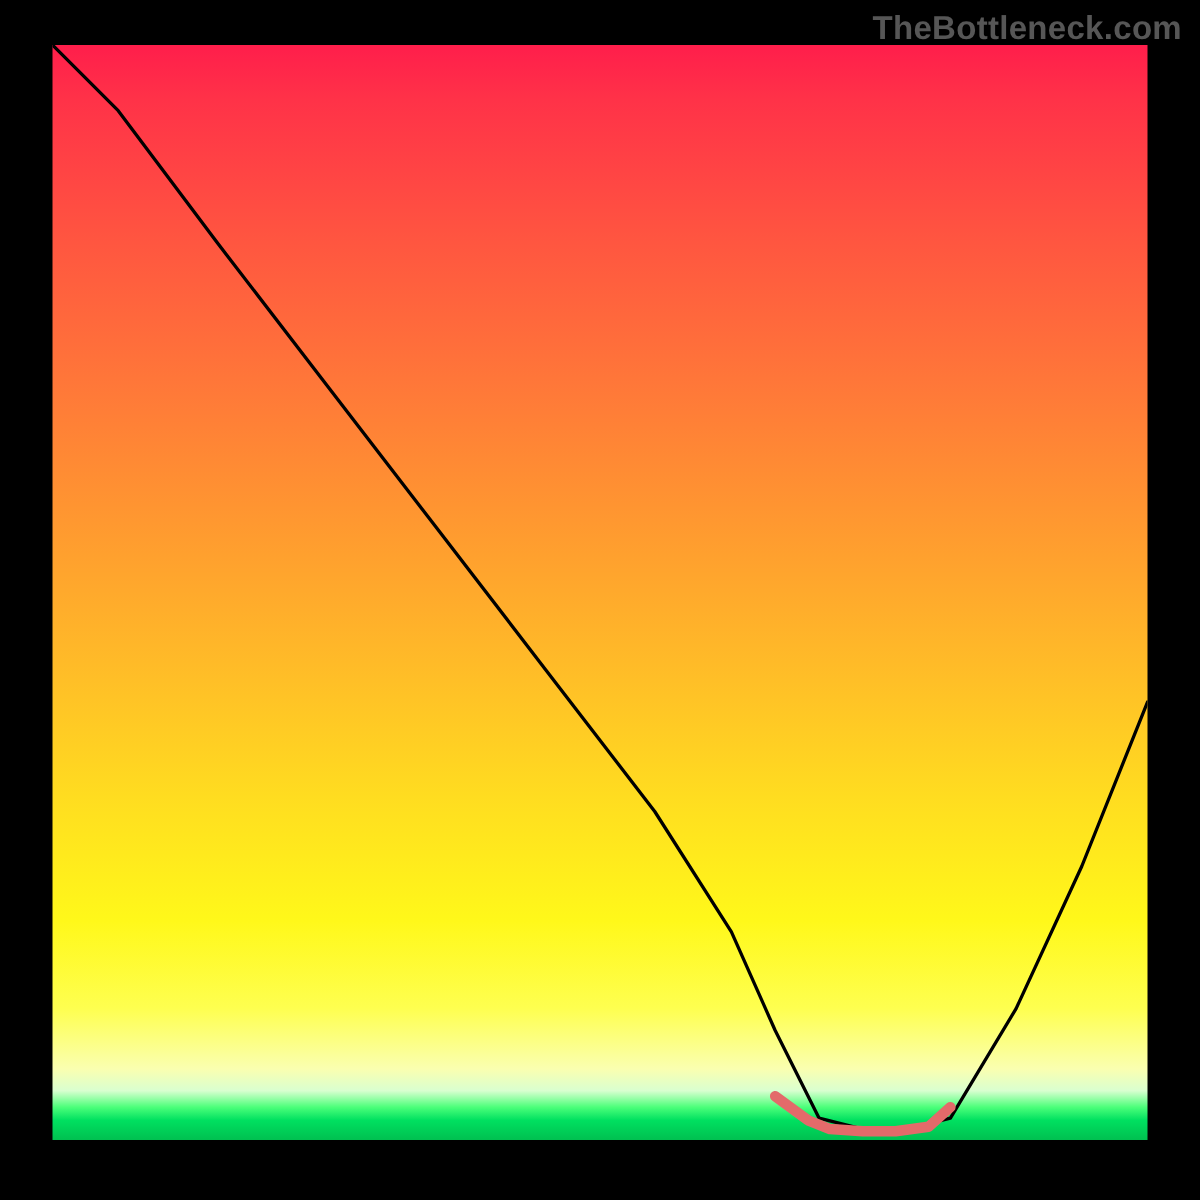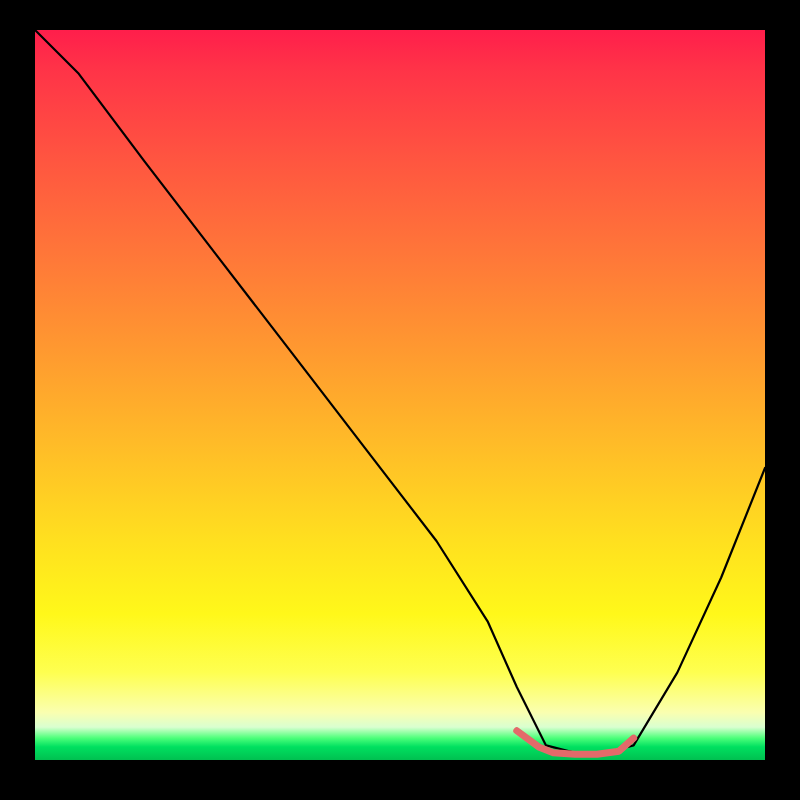--- a/index.html
+++ b/index.html
@@ -46,20 +46,21 @@
     position: absolute;
     inset: 0;
     width: 730px;
     height: 730px;
   }
 </style>
 </head>
 <body>
 <div class="wrap">
 
+<div class="watermark">TheBottleneck.com</div>
 
 <div class="plot">
   <div class="gradient"></div>
   <svg class="curve" viewBox="0 0 730 730" preserveAspectRatio="none">
     <path d="M0.0 0.0 L43.8 43.8 L109.5 131.4 L182.5 226.3 L255.5 321.2 L328.5 416.1 L401.5 511.0 L452.6 591.3 L481.8 657.0 L511.0 715.4 L540.2 722.7 L569.4 722.7 L598.6 715.4 L642.4 642.4 L686.2 547.5 L730.0 438.0" id="main-path" fill="none" stroke="#000" stroke-width="2.2" stroke-linecap="round" stroke-linejoin="round"></path>
     <path d="M481.8 700.8 L503.7 716.9 L518.3 722.7 L540.2 724.2 L562.1 724.2 L584.0 721.2 L598.6 708.1" id="marker-path" fill="none" stroke="#e36a6a" stroke-width="7" stroke-linecap="round" stroke-linejoin="round"></path>
   </svg>
 </div>
 
 </div>

